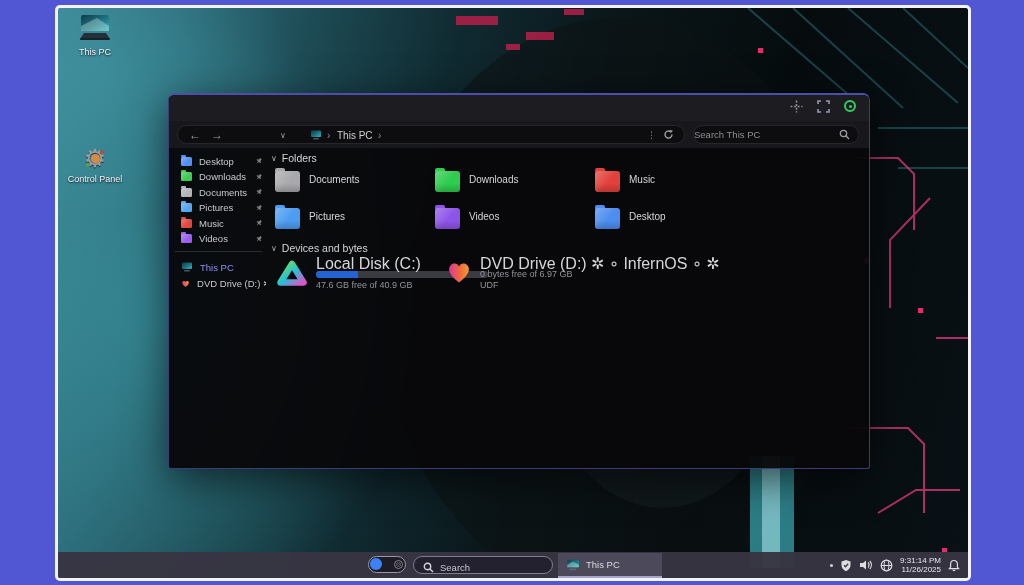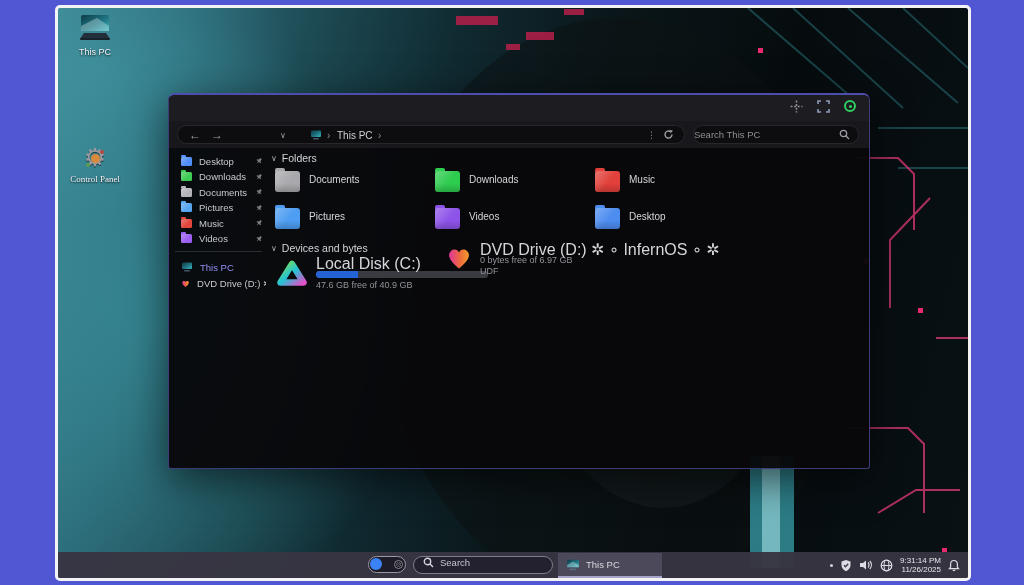--- a/index.html
+++ b/index.html
@@ -86,21 +86,21 @@
   .dtext { font-size:16px; color:#d6d6da; line-height:11px; }
   .dsub { font-size:9px; color:#93939a; line-height:11px; }
   .dbar { width:172px; height:7px; border-radius:3px; background:#3a3a41; margin:2px 0 2px 0; overflow:hidden; }
   .dfill { height:100%; background:#2463d6; border-radius:3px 0 0 3px; }
 
   
   .taskbar { position:absolute; left:0; top:544px; width:910px; height:26px; background:rgba(56,53,66,.97); }
   .toggle { position:absolute; left:310px; top:4px; width:38px; height:17px; background:#1e1c26; border:1.5px solid #9a98a6; border-radius:9px; cursor:pointer; }
   .toggle .on { position:absolute; left:1px; top:1px; width:12px; height:12px; border-radius:50%; background:#3b82f6; }
   .toggle .knob { position:absolute; right:2px; top:2.5px; width:9px; height:9px; border-radius:50%; background:#121018; border:1px solid #8a8894; color:#b9b9c2; font-size:6px; line-height:7px; text-align:center; }
-  .tb-search { position:absolute; left:355px; top:4px; width:140px; height:18px; border:1px solid #807e8c; border-radius:9px; background:#232130; display:flex; align-items:flex-start; gap:6px; padding-left:9px; cursor:pointer; }
+  .tb-search { position:absolute; left:355px; top:4px; width:140px; height:18px; border:1px solid #807e8c; border-radius:9px; background:#232130; display:flex; align-items:flex-end; gap:6px; padding-left:9px; cursor:pointer; }
   .tb-search span { font-size:9.5px; color:#c6c6cc; }
   .tb-app { position:absolute; left:500px; top:1px; width:104px; height:25px; background:#4c495b; border-bottom:2px solid #a7a3c9; display:flex; align-items:center; gap:6px; padding-left:8px; cursor:pointer; }
   .tb-app span { font-size:9.5px; color:#d8d8dd; }
   .tray { position:absolute; right:8px; top:0; height:26px; display:flex; align-items:center; gap:7px; }
   .tray-dot { width:3px; height:3px; border-radius:50%; background:#cfcfd6; }
   .clock { text-align:right; font-size:8px; line-height:9px; color:#e6e6ea; cursor:default; }
 </style>
 </head>
 <body>
 
@@ -168,21 +168,21 @@
     <svg width="34" height="28" viewBox="0 0 34 28">
       <rect x="3" y="2" width="28" height="16" rx="2" fill="url(#g-screen)"></rect>
       <polygon points="3,13 19,5 31,13 31,18 3,18" fill="#d9eef0" opacity=".35"></polygon>
       <polygon points="6,20 28,20 32,26 2,26" fill="#232f3a"></polygon>
       <rect x="2" y="25" width="30" height="2" rx="1" fill="#18222b"></rect>
     </svg>
     <div class="dlabel">This PC</div>
   </div>
 
 
-  <div class="dicon" style="left:8px; top:136px;font-family:Liberation Serif, serif;">
+  <div class="dicon" style="left:8px; top:136px;">
     <div class="gear-wrap">
       <div class="gear-glyph">⚙</div>
       <div class="gear-dot c"></div>
       <div class="gear-dot g"></div>
       <div class="gear-dot r"></div>
     </div>
     <div class="dlabel">Control Panel</div>
   </div>
 
   <div class="window">
@@ -347,21 +347,21 @@
         </svg>
         <div>
           <div class="dtext">Local Disk (C:)</div>
           <div class="dbar">
             <div class="dfill" style="width: 24.5%;"></div>
           </div>
           <div class="dsub">47.6 GB free of 40.9 GB</div>
         </div>
       </div>
 
-      <div class="drive" style="left:176px; top:96px;">
+      <div class="drive" style="left:176px; top:110px;">
         <svg width="28" height="27" viewBox="0 0 14 13">
           <path d="M7 12 C2 8.2 1 5 3 3.2 C4.6 1.8 6.4 2.6 7 4 C7.6 2.6 9.4 1.8 11 3.2 C13 5 12 8.2 7 12 Z" fill="url(#g-heart)"></path>
         </svg>
         <div>
           <div class="dtext">DVD Drive (D:) ✲ ∘ InfernOS ∘ ✲</div>
           <div class="dsub">0 bytes free of 6.97 GB</div>
           <div class="dsub">UDF</div>
         </div>
       </div>
 

